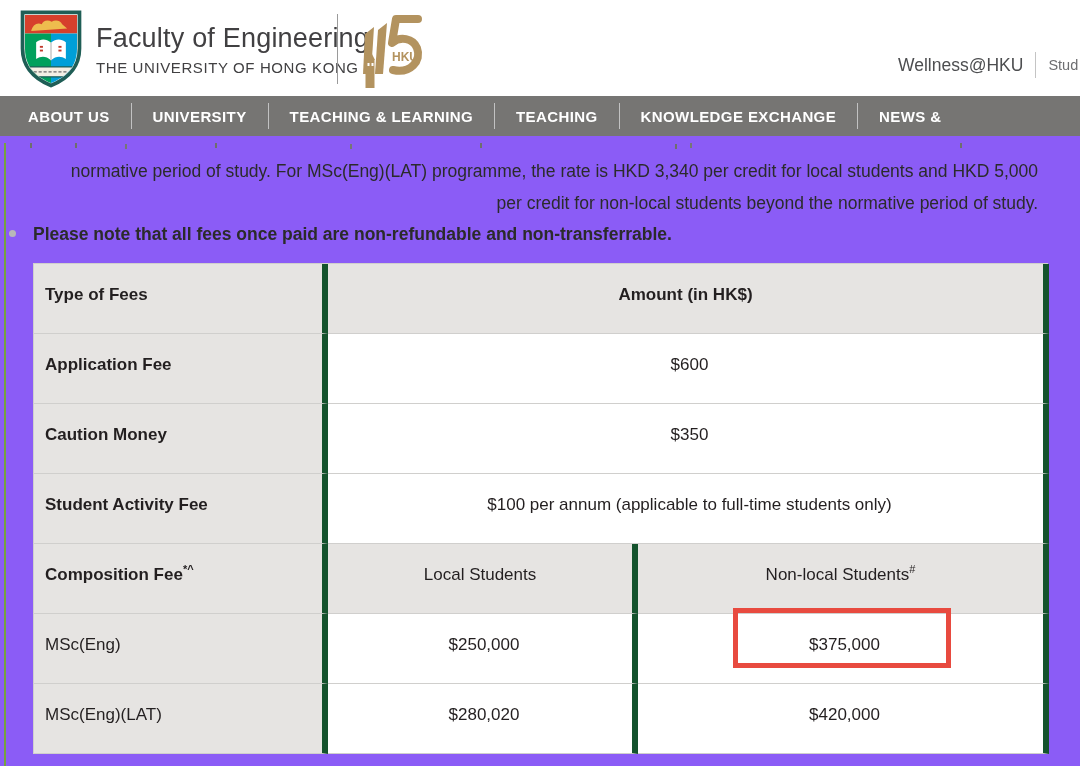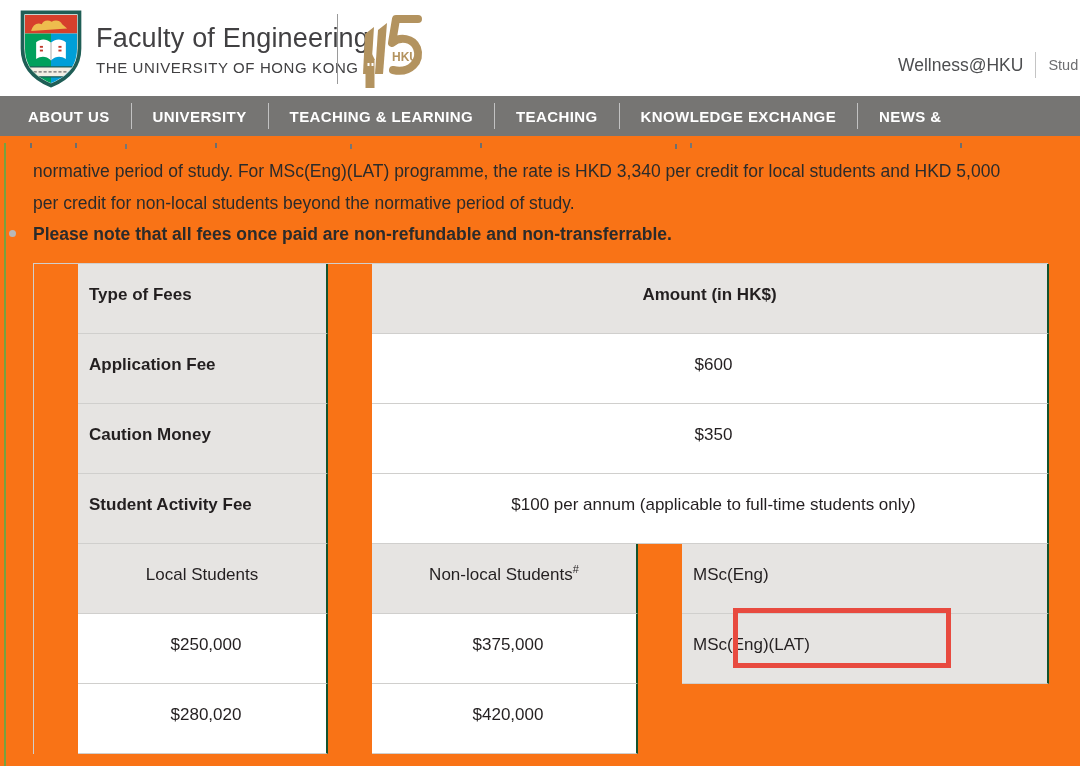--- a/index.html
+++ b/index.html
@@ -1,19 +1,19 @@
 <!DOCTYPE html>
 <html><head>
 <meta charset="utf-8">
 <style>
   * { margin:0; padding:0; box-sizing:border-box; }
   html,body { background:#fff; }
   .page {
     position:relative; width:1080px; height:766px; overflow:hidden;
-    background:#f97316; font-family:"Liberation Sans", sans-serif; color:#231f20;
+    background:#8b5cf6; font-family:"Liberation Sans", sans-serif; color:#231f20;
   }
 
   
   .header { position:absolute; left:0; top:0; width:1080px; height:96px; background:#fff; }
   .logo-group { position:absolute; left:20px; top:10px; display:flex; align-items:center; cursor:pointer; }
   .shield { width:62px; height:78px; }
   .faculty-text { margin-left:14px; }
   .faculty-name { font-size:27px; color:#414042; font-weight:400; letter-spacing:0.2px; }
   .univ-name { font-size:15px; color:#414042; letter-spacing:0.6px; margin-top:5px; }
   .header-divider { position:absolute; left:337px; top:14px; width:1px; height:70px; background:#9a9a9a; }
@@ -35,36 +35,35 @@
   .nav-item:first-child { padding-left:0; }
   .nav-sep { width:1px; height:26px; background:#d0d0d0; opacity:0.85; }
 
   
   .green-line { position:absolute; left:4px; top:143px; width:2px; height:623px; background:#76a23f; }
 
   .clipped-frags { position:absolute; left:30px; top:143px; width:2px; height:5px; background:#6e6e6e;
     box-shadow:45px 0 #6e6e6e, 95px 1px #767676, 185px 0 #6e6e6e, 320px 1px #767676,
                450px 0 #6e6e6e, 645px 1px #6e6e6e, 660px 0 #767676, 930px 0 #6e6e6e; }
 
-  .body-text { position:absolute; left:33px; top:155px; width:1005px; font-size:17.5px; color:#2b2b2b; }
+  .body-text { position:absolute; left:33px; top:155px; width:1005px; font-size:17.5px; color:#2b2b2b;text-align:right; }
   .body-line { display:block; line-height:32px; }
   .bullet-item { position:absolute; left:33px; top:218px; width:1005px; font-size:17.5px; color:#2b2b2b; line-height:32px;font-weight:bold; }
   .bullet-dot { position:absolute; left:9px; top:230px; width:7px; height:7px; border-radius:50%; background:#b8b8b8; }
 
   
   .fees-table {
     position:absolute; left:33px; top:263px; width:1015px;
     display:grid; grid-template-columns:294px 310px 411px; grid-auto-rows:70px;
     border-top:1px solid #d0cfcd; border-left:1px solid #d0cfcd;
     font-size:17px;
   }
   .cell {
-    border-right:2px solid #14532d; border-bottom:1px solid #d0cfcd;
+    border-right:6px solid #14532d; border-bottom:1px solid #d0cfcd;
     padding:21px 11px 0 11px;
-    margin-left:44px;
   }
   .cell.gray { background:#e6e4e2; }
   .cell.white { background:#fff;padding-left:19px; }
   .cell.label { font-weight:700; }
   .cell.plain { font-weight:400; }
   .cell.center { text-align:center; }
   .span2 { grid-column:span 2; }
   sup { font-size:11px; vertical-align:super; line-height:0; }
 
   .red-box {
@@ -161,20 +160,23 @@
 
     <div class="cell gray label">Application Fee</div>
     <div class="cell white plain center span2">$600</div>
 
     <div class="cell gray label">Caution Money</div>
     <div class="cell white plain center span2">$350</div>
 
     <div class="cell gray label">Student Activity Fee</div>
     <div class="cell white plain center span2">$100 per annum (applicable to full-time students only)</div>
 
+    <div class="cell gray label">
+      <span>Composition Fee</span><sup>*^</sup>
+    </div>
     <div class="cell gray plain center">Local Students</div>
     <div class="cell gray plain center">
       <span>Non-local Students</span><sup>#</sup>
     </div>
 
     <div class="cell gray plain">MSc(Eng)</div>
     <div class="cell white plain center">$250,000</div>
     <div class="cell white plain center">$375,000</div>
 
     <div class="cell gray plain">MSc(Eng)(LAT)</div>

